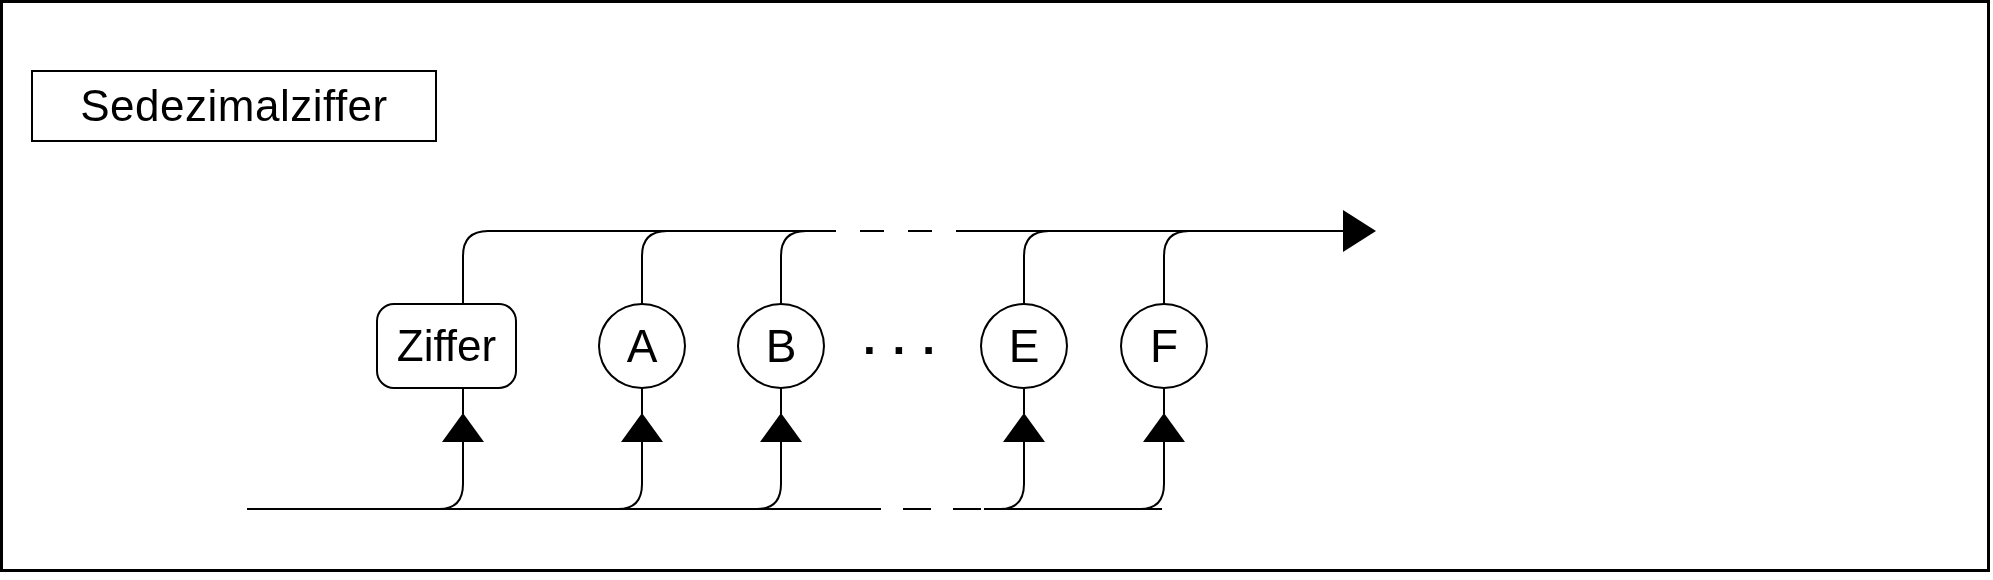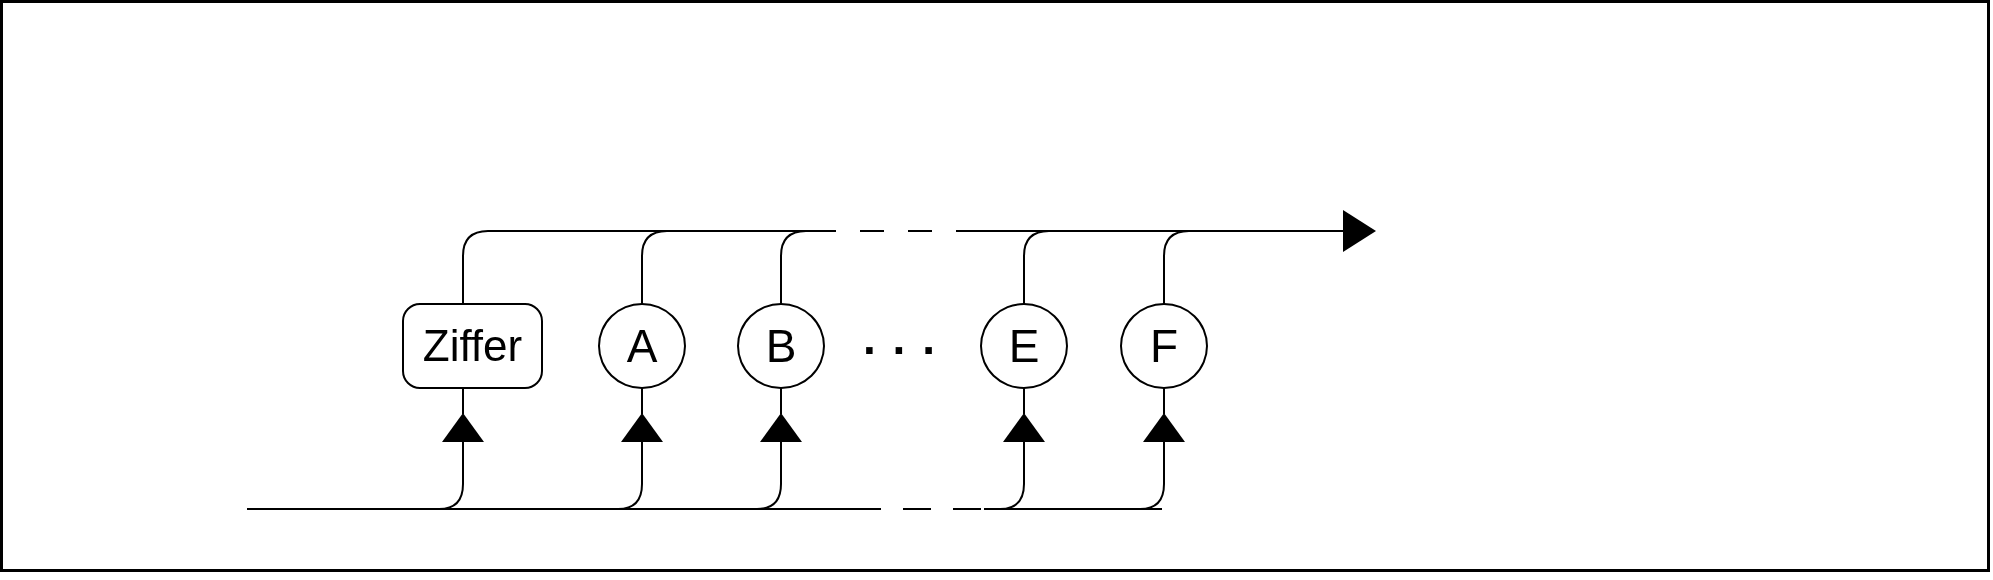--- a/index.html
+++ b/index.html
@@ -50,21 +50,21 @@
     top: 303px;
     height: 86px;
     border: 2px solid #000000;
     background: #ffffff;
     box-sizing: border-box;
     display: flex;
     align-items: center;
     justify-content: center;
   }
   .node.nonterminal {
-    left: 402px;
+    left: 376px;
     width: 141px;
     border-radius: 18px;
     font-size: 44px;
   }
   .node.terminal {
     width: 88px;
     border-radius: 50%;
     font-size: 46px;
   }
   .node.t-a { left: 598px; }
@@ -84,20 +84,23 @@
     letter-spacing: 2px;
   }
 </style>
 </head>
 <body>
 
 <div class="page">
 
   <div class="outer-frame"></div>
 
+  <div class="title-box">
+    <span>Sedezimalziffer</span>
+  </div>
 
   <svg class="diagram-svg" width="1993" height="580" viewBox="0 0 1993 580" fill="none" stroke="#000000" stroke-width="2">
 
     <path d="M488,231 H812"></path>
     <path d="M812,231 H966" stroke-dasharray="24 24"></path>
     <path d="M966,231 H1343"></path>
     <polygon points="1343,210 1343,252 1376,231" fill="#000000" stroke="none"></polygon>
 
     <path d="M247,509 H853"></path>
     <path d="M853,509 H984" stroke-dasharray="28 22"></path>

